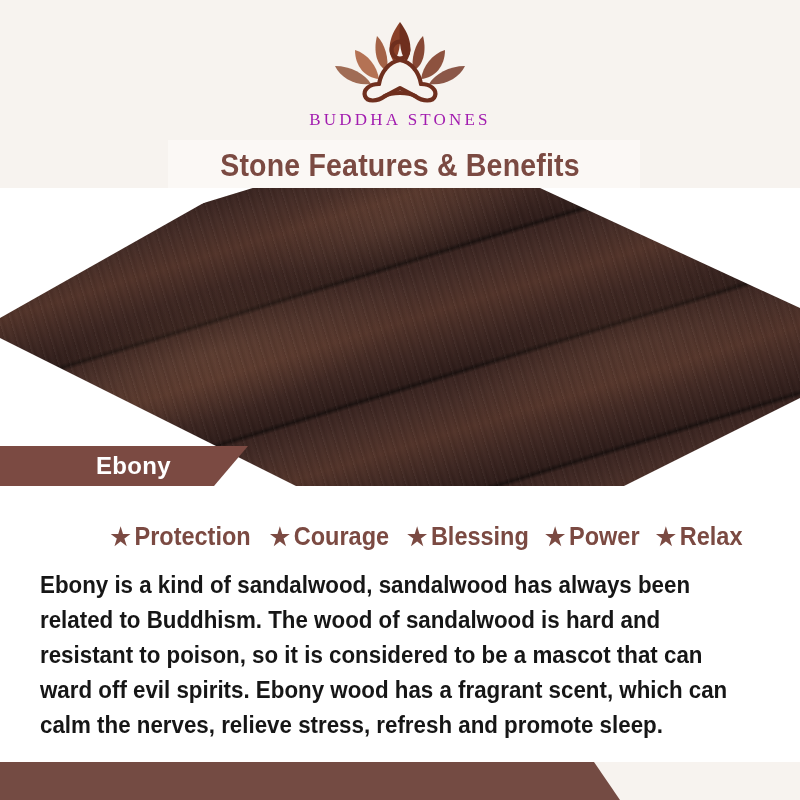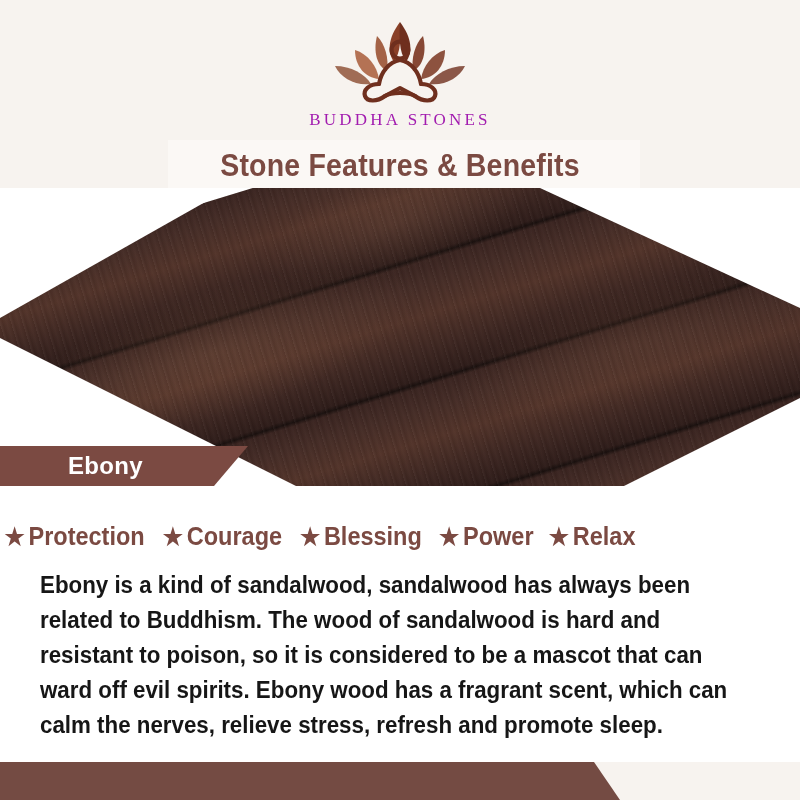--- a/index.html
+++ b/index.html
@@ -141,37 +141,37 @@
 
   
   .name-banner {
     position:absolute; left:0; top:446px;
     width:248px; height:40px;
     background:#7B4A42;
     clip-path:polygon(0 0, 100% 0, calc(100% - 34px) 100%, 0 100%);
     display:flex; align-items:center;
   }
   .name-banner span {
-    margin-left:68px;
+    margin-left:96px;
     color:#ffffff;
     font-size:24px;
     font-weight:bold;
     letter-spacing:0.3px;
   }
 
   
   .body-area {
     position:absolute; left:0; top:486px;
     width:800px; height:276px;
     background:#ffffff;
   }
   .features {
     position:absolute; left:0; top:36px;
     width:745px;
-    text-align:left;
+    text-align:right;
     white-space:nowrap;
     font-size:0;
   }
   .feature {
     display:inline-block;
     font-size:25px;
     font-weight:bold;
     color:#7B4A42;
     transform:scaleX(0.94);
     margin-right:10px;

